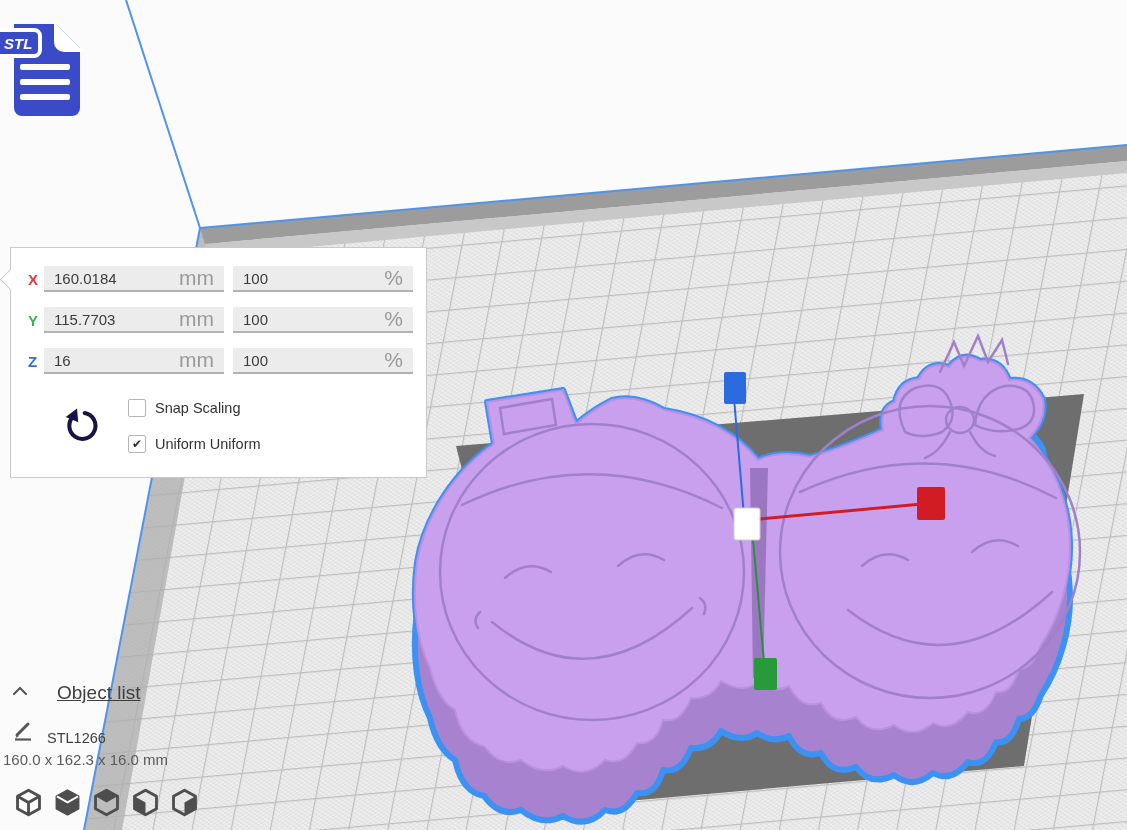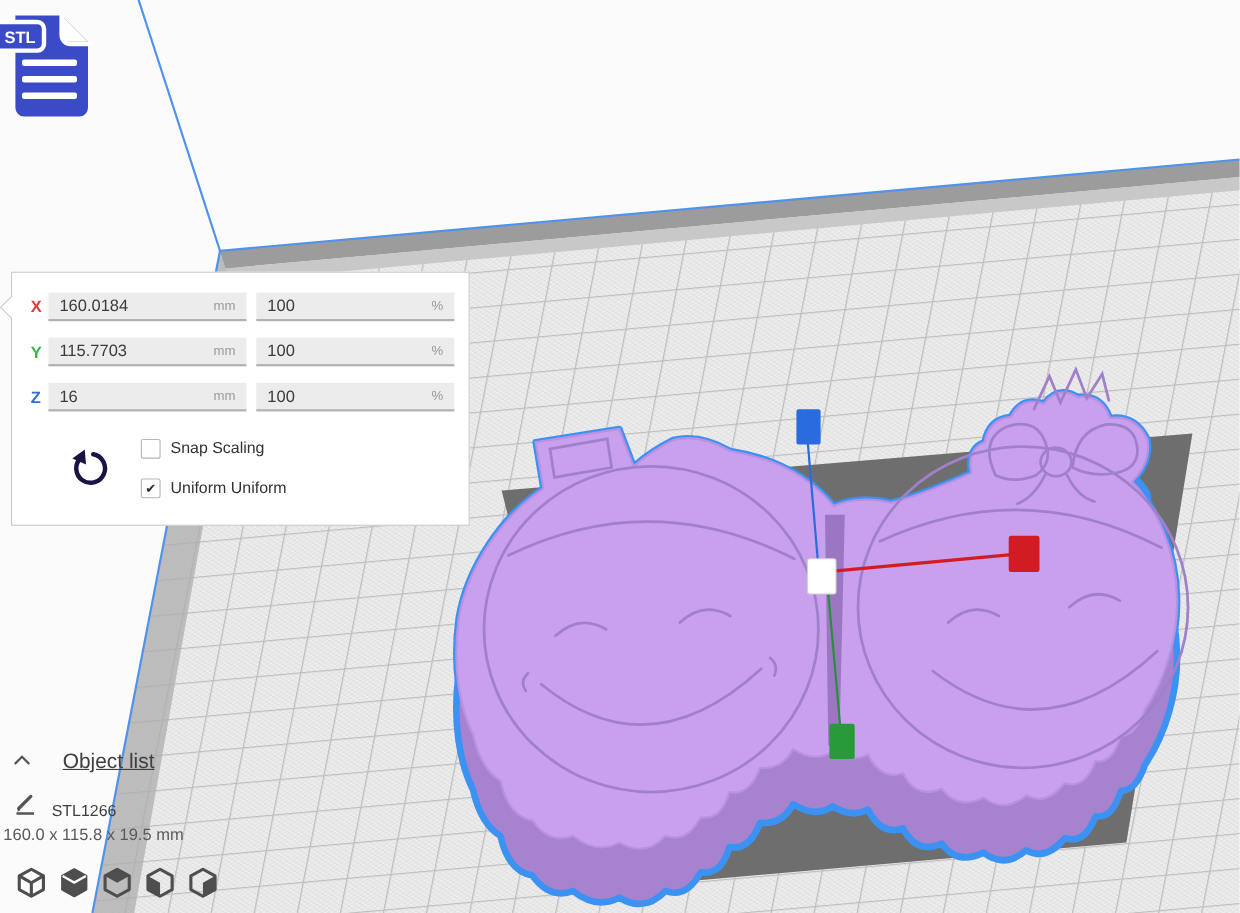--- a/index.html
+++ b/index.html
@@ -1,35 +1,35 @@
 <!DOCTYPE html>
 <html><head>
 <meta charset="utf-8">
 <style>
   html,body{margin:0;padding:0;}
   body{width:1127px;height:830px;overflow:hidden;position:relative;
        font-family:"Liberation Sans","DejaVu Sans",sans-serif;background:#fbfbfb;}
   
   #viewport{position:absolute;inset:0;z-index:0;}
   
-  .stl-icon{position:absolute;left:0;top:8px;width:96px;height:100px;z-index:30;}
+  .stl-icon{position:absolute;left:0;top:18px;width:96px;height:100px;z-index:30;font-style:italic;}
   
   .scale-panel{position:absolute;left:10px;top:247px;width:417px;height:231px;
     background:#ffffff;border:1px solid #c9c9c9;z-index:20;box-sizing:border-box;}
   .scale-panel .notch{position:absolute;left:-8px;top:24px;width:14px;height:14px;
     background:#ffffff;border-left:1px solid #c9c9c9;border-bottom:1px solid #c9c9c9;
     transform:rotate(45deg);}
   .scale-row{position:absolute;left:0;width:100%;height:28px;}
   .scale-row .axis{position:absolute;left:17px;top:5px;font-size:15px;font-weight:bold;width:16px;}
   .axis-x{color:#e03a3a}.axis-y{color:#35b54a}.axis-z{color:#2f6fd6}
   .field{position:absolute;top:0;height:26px;background:#ececec;border-bottom:2px solid #b2b2b2;
     display:flex;align-items:center;justify-content:space-between;padding:12px 10px;box-sizing:border-box;}
   .field input{border:0;background:transparent;outline:none;font:15px "Liberation Sans",sans-serif;
     color:#3c3c3c;width:105px;padding:0;}
-  .field .unit{font-size:12px;color:#9a9a9a;}
+  .field .unit{font-size:21px;color:#9a9a9a;}
   .f-mm{left:33px;width:180px;}
   .f-pc{left:222px;width:180px;gap:21px;}
   .row-x{top:18px}.row-y{top:59px}.row-z{top:100px}
   .reset-btn{position:absolute;left:50px;top:160px;width:38px;height:38px;border:0;background:transparent;
     padding:0;cursor:pointer;}
   .chk-row{position:absolute;left:117px;display:flex;align-items:center;height:20px;text-align:right;}
   .chk-row.snap{top:150px}.chk-row.uniform{top:186px}
   .checkbox{width:18px;height:18px;border:1.5px solid #b5b5b5;border-radius:2px;background:#fff;
     box-sizing:border-box;display:flex;align-items:center;justify-content:center;
     font-size:12px;line-height:1;color:#2b2b2b;cursor:pointer;}
@@ -199,21 +199,21 @@
   <span>
     <svg width="22" height="22" viewBox="0 0 22 22">
       <path d="M5,16 L16,5" stroke="#555555" stroke-width="3" stroke-linecap="round"></path>
       <path d="M5,16 l-1.5,3 3,-1.5 Z" fill="#555555"></path>
       <path d="M3,20.5 H19" stroke="#555555" stroke-width="2.2"></path>
     </svg>
   </span>
   <span class="lbl">STL1266</span>
 </div>
 
-<div class="dims">160.0 x 115.8 x 19.5 mm</div>
+<div class="dims">160.0 x 162.3 x 16.0 mm</div>
 
 <div class="view-toolbar">
   <button class="view-btn">
     <svg viewBox="0 0 24 24">
       <path d="M12,2.5 20.5,7.2 V16.8 L12,21.5 3.5,16.8 V7.2 Z" fill="none" stroke="currentColor" stroke-width="2.2" stroke-linejoin="round"></path>
       <path d="M3.5,7.2 12,12 20.5,7.2 M12,12 V21.5" fill="none" stroke="currentColor" stroke-width="2.2"></path>
     </svg>
   </button>
   <button class="view-btn">
     <svg viewBox="0 0 24 24">

